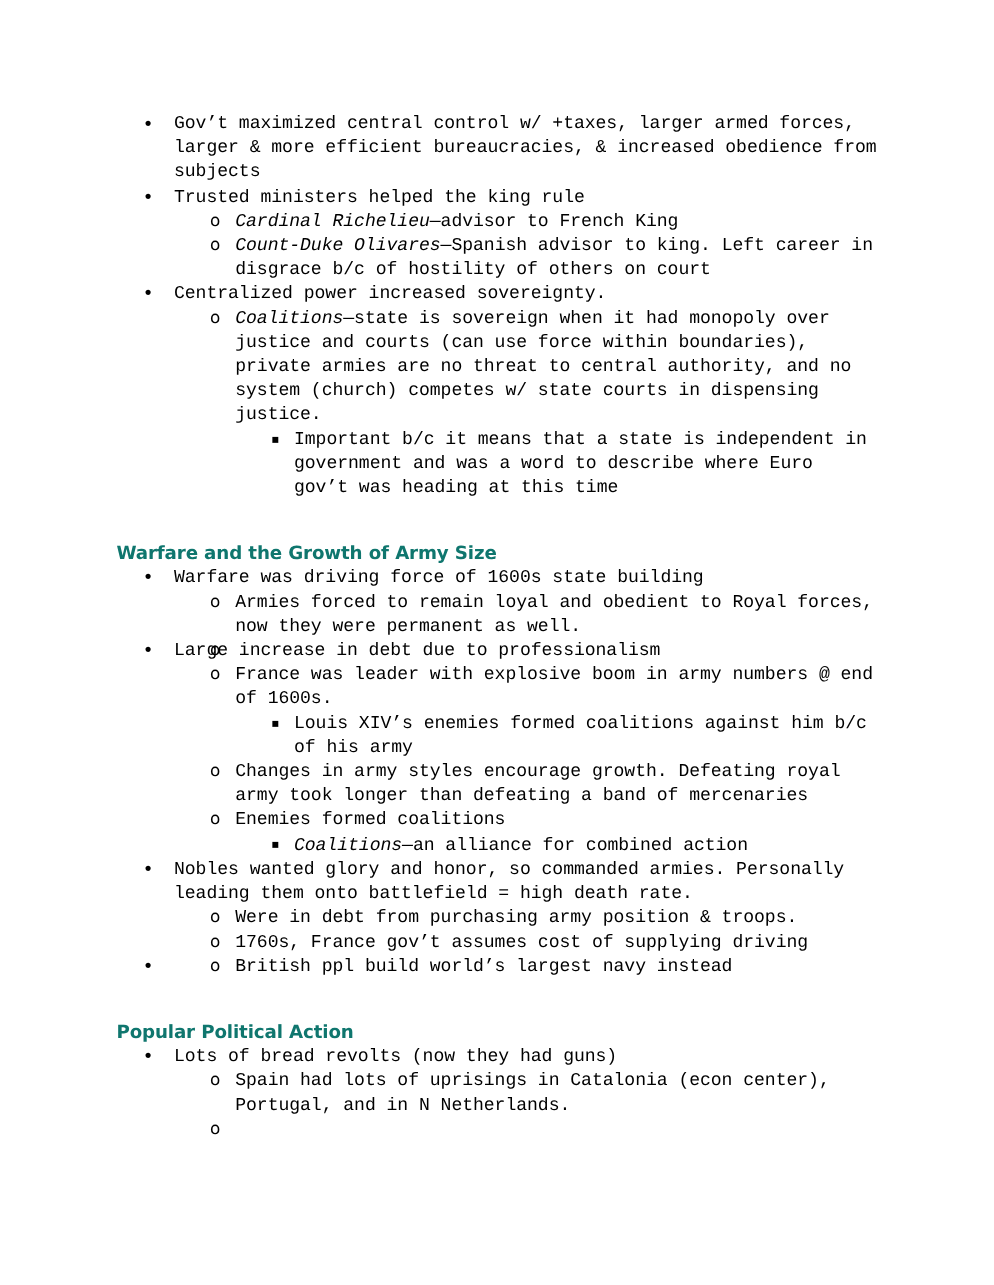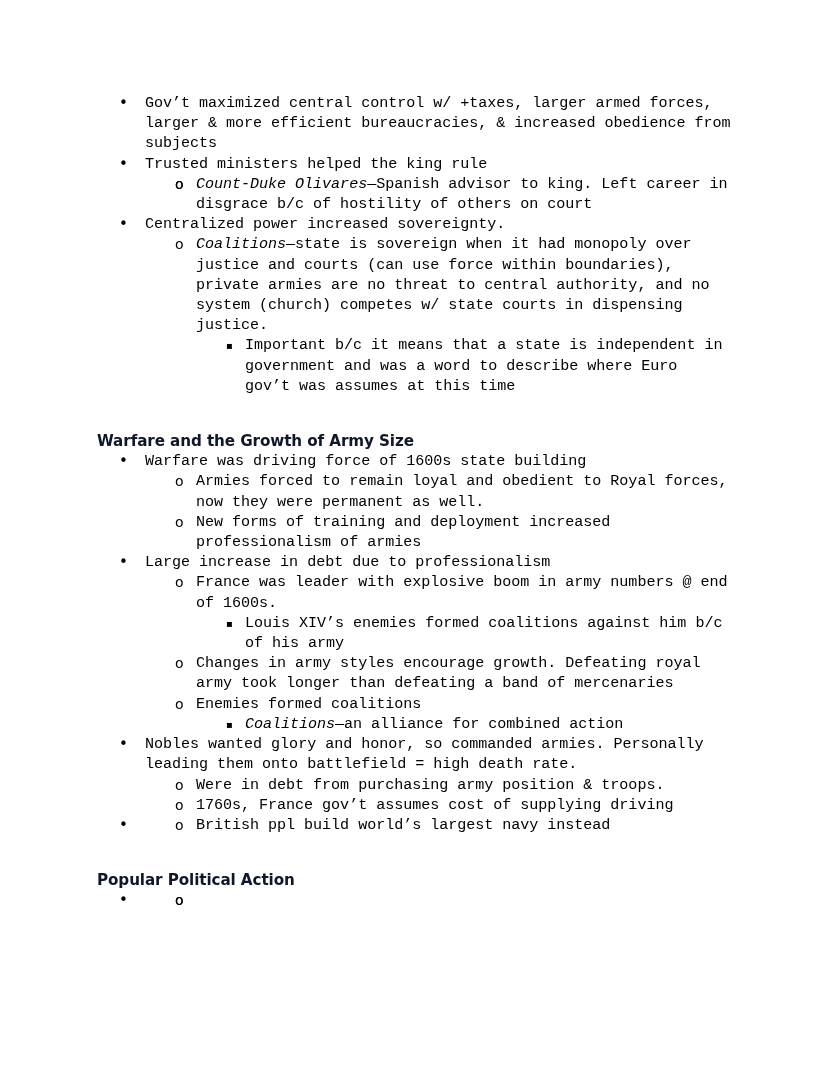--- a/index.html
+++ b/index.html
@@ -30,21 +30,21 @@
   
   .section { }
 
   .heading {
     font-size: 15.2px;
     font-weight: bold;
     line-height: 20.2px;
     letter-spacing: -0.1px;
     margin: 0;
     padding: 0;
-    color: #0f172a;
+    color: #0f766e;
   }
 
   ul.lvl1, ul.lvl2, ul.lvl3 {
     list-style: none;
     margin: 0;
     padding: 0;
   }
 
   li {
     position: relative;
@@ -121,38 +121,39 @@
           <li>
             <span class="marker">•</span>
             <span class="txt">Gov’t maximized central control w/ +taxes, larger armed forces, larger &amp; more efficient bureaucracies, &amp; increased obedience from subjects</span>
           </li>
           <li>
             <span class="marker">•</span>
             <span class="txt">Trusted ministers helped the king rule</span>
             <ul class="lvl2">
               <li>
                 <span class="marker">o</span>
+                <span class="txt"><span class="term">Cardinal Richelieu</span><span>—advisor to French King</span></span>
               </li>
               <li>
                 <span class="marker">o</span>
                 <span class="txt"><span class="term">Count-Duke Olivares</span><span>—Spanish advisor to king. Left career in disgrace b/c of hostility of others on court</span></span>
               </li>
             </ul>
           </li>
           <li>
             <span class="marker">•</span>
             <span class="txt">Centralized power increased sovereignty.</span>
             <ul class="lvl2">
               <li>
                 <span class="marker">o</span>
                 <span class="txt"><span class="term">Coalitions</span><span>—state is sovereign when it had monopoly over justice and courts (can use force within boundaries), private armies are no threat to central authority, and no system (church) competes w/ state courts in dispensing justice.</span></span>
                 <ul class="lvl3">
                   <li>
                     <span class="marker">▪</span>
-                    <span class="txt">Important b/c it means that a state is independent in government and was a word to describe where Euro gov’t was assumes at this time</span>
+                    <span class="txt">Important b/c it means that a state is independent in government and was a word to describe where Euro gov’t was heading at this time</span>
                   </li>
                 </ul>
               </li>
             </ul>
           </li>
         </ul>
       </div>
       <div class="section">
         <div class="gap-before-heading"></div>
         <div class="heading">Warfare and the Growth of Army Size</div>
@@ -160,21 +161,20 @@
           <li>
             <span class="marker">•</span>
             <span class="txt">Warfare was driving force of 1600s state building</span>
             <ul class="lvl2">
               <li>
                 <span class="marker">o</span>
                 <span class="txt">Armies forced to remain loyal and obedient to Royal forces, now they were permanent as well.</span>
               </li>
               <li>
                 <span class="marker">o</span>
-                <span class="txt">New forms of training and deployment increased professionalism of armies</span>
               </li>
             </ul>
           </li>
           <li>
             <span class="marker">•</span>
             <span class="txt">Large increase in debt due to professionalism</span>
             <ul class="lvl2">
               <li>
                 <span class="marker">o</span>
                 <span class="txt">France was leader with explosive boom in army numbers @ end of 1600s.</span>
@@ -225,23 +225,25 @@
             </ul>
           </li>
         </ul>
       </div>
       <div class="section">
         <div class="gap-before-heading"></div>
         <div class="heading">Popular Political Action</div>
         <ul class="lvl1">
           <li>
             <span class="marker">•</span>
-            <ul class="lvl2">
-              <li>
-                <span class="marker">o</span>
+            <span class="txt">Lots of bread revolts (now they had guns)</span>
+            <ul class="lvl2">
+              <li>
+                <span class="marker">o</span>
+                <span class="txt">Spain had lots of uprisings in Catalonia (econ center), Portugal, and in N Netherlands.</span>
               </li>
               <li>
                 <span class="marker">o</span>
               </li>
             </ul>
           </li>
         </ul>
       </div>
     </div>
 </div>

